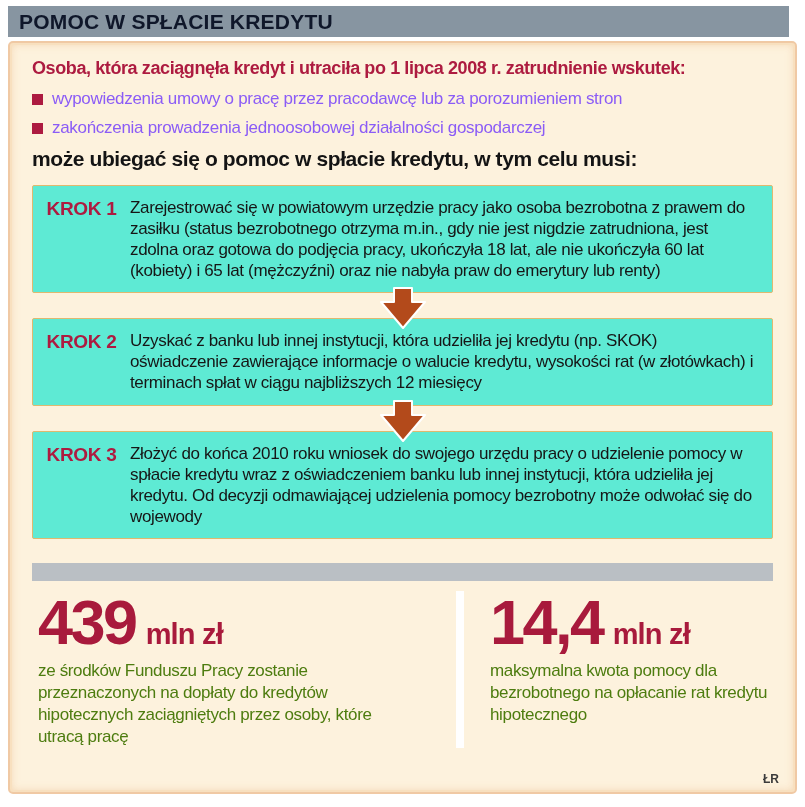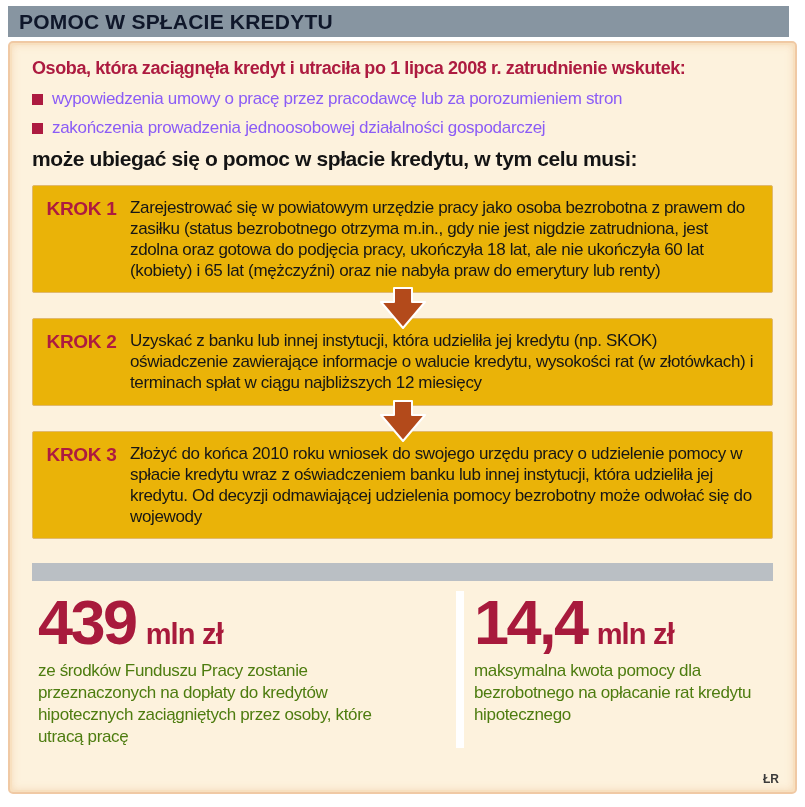--- a/index.html
+++ b/index.html
@@ -78,21 +78,21 @@
     font-size: 21px;
     font-weight: bold;
     letter-spacing: -0.4px;
     color: #141414;
     white-space: nowrap;
   }
   
   .step-box {
     position: relative;
     z-index: 1;
-    background: #eab308;
+    background: #5eead4;
     border: 1px solid #e0b96f;
     border-radius: 2px;
     display: flex;
     align-items: flex-start;
     padding: 11px 14px 11px 0;
     box-sizing: border-box;
   }
   .step-label {
     flex: 0 0 97px;
     text-align: center;
@@ -139,21 +139,21 @@
   .stat {
     box-sizing: border-box;
   }
   .stat.left {
     flex: 0 0 392px;
     padding-left: 6px;
   }
   .stat.right {
     flex: 1 1 auto;
     border-left: 8px solid #ffffff;
-    padding-left: 10px;
+    padding-left: 26px;
   }
   .stat-value-row {
     display: flex;
     align-items: baseline;
     color: #a81a3c;
   }
   .stat-value {
     font-size: 63px;
     font-weight: bold;
     letter-spacing: -2.5px;

